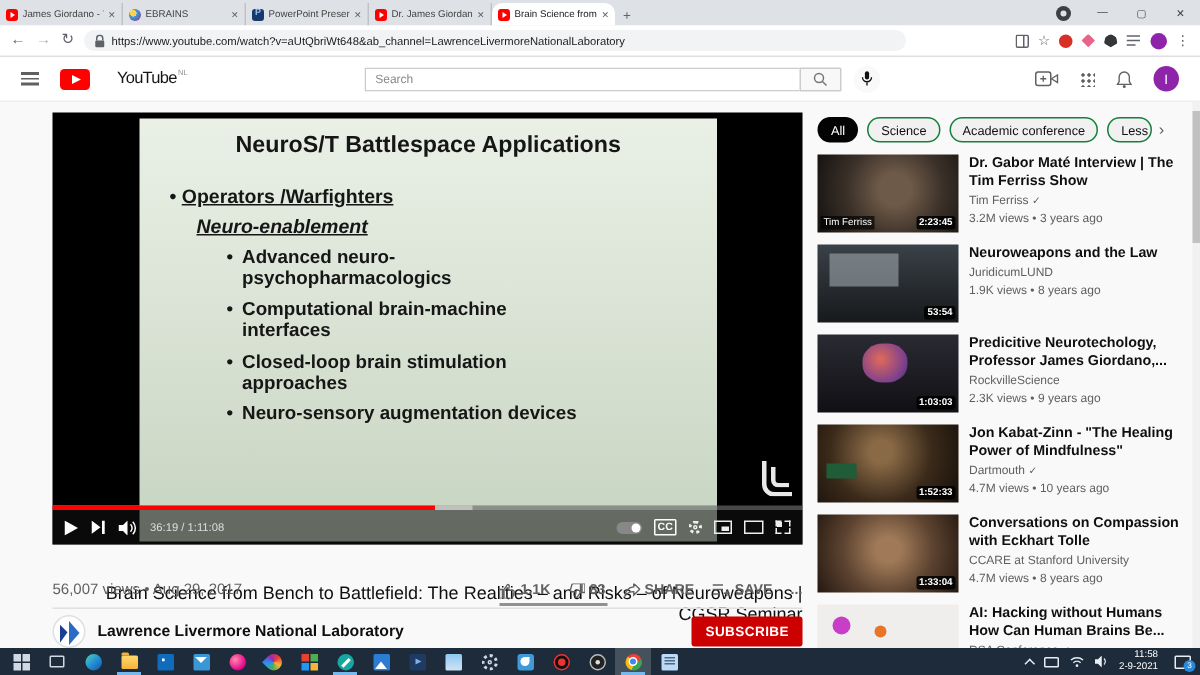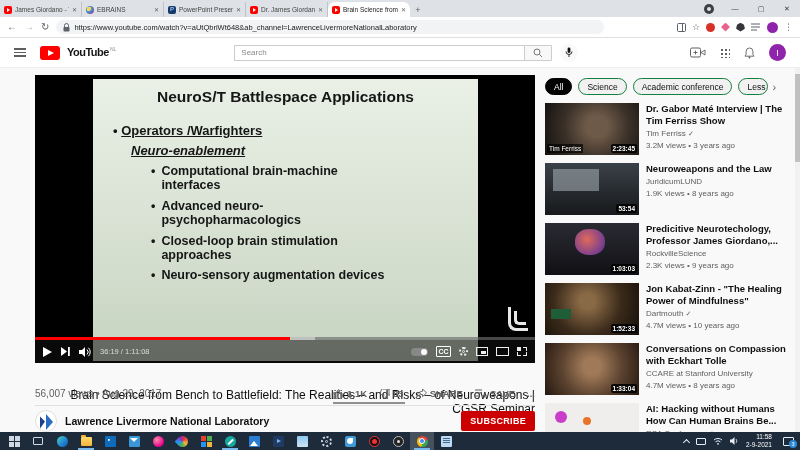--- a/index.html
+++ b/index.html
@@ -38,21 +38,21 @@
   .ext-dark { background:#35363a; clip-path:polygon(50% 0,90% 25%,100% 70%,50% 100%,0 70%,10% 25%); }
   .tb-avatar { width:11px; height:11px; border-radius:50%; background:#8e24aa; }
 
   
   .masthead { position:absolute; top:38px; left:0; right:0; height:30px; background:#fff; display:flex; align-items:center; padding:0 14px; border-bottom:1px solid #eee; }
   .burger { width:12px; display:flex; flex-direction:column; gap:2px; }
   .burger i { height:1.5px; background:#606060; display:block; }
   .yt-logo { display:flex; align-items:flex-start; margin-left:14px; }
   .yt-badge { width:20px; height:14px; background:#f00; border-radius:3px; position:relative; }
   .yt-badge::after { content:""; position:absolute; left:8px; top:4px; border-left:6px solid #fff; border-top:3px solid transparent; border-bottom:3px solid transparent; }
-  .yt-word { font-size:11px; font-weight:bold; letter-spacing:-0.5px; color:#141414; margin-left:7px; }
+  .yt-word { font-size:11px; font-weight:normal; letter-spacing:-0.5px; color:#141414; margin-left:18px; }
   .yt-cc { font-size:5px; color:#909090; margin-left:1px; }
   .search-wrap { display:flex; align-items:center; margin-left:118px; }
   .search-input { width:290px; height:16px; border:1px solid #ccc; border-right:none; border-radius:1px 0 0 1px; font-size:8px; padding:0 6px; color:#111; font-family:"Liberation Sans",sans-serif; }
   .search-input::placeholder { color:#888; }
   .search-btn { width:28px; height:16px; background:#f8f8f8; border:1px solid #ccc; border-radius:0 1px 1px 0; display:flex; align-items:center; justify-content:center; }
   .mic-btn { width:18px; height:18px; border-radius:50%; background:#f9f9f9; margin-left:8px; display:flex; align-items:center; justify-content:center; }
   .mh-right { margin-left:auto; display:flex; align-items:center; gap:14px; }
   .grid-ic { width:10px; height:10px; background-image:radial-gradient(#606060 1px, transparent 1.2px); background-size:4px 4px; background-position:0 0; }
   .mh-avatar { width:17px; height:17px; border-radius:50%; background:#8e24aa; color:#fff; font-size:9px; display:flex; align-items:center; justify-content:center; }
 
@@ -302,26 +302,26 @@
   </div>
 </div>
 
 <div class="player">
   <div class="slide">
     <div class="slide-title">NeuroS/T Battlespace Applications</div>
     <div class="sl-heading"><span>Operators /Warfighters</span></div>
     <div class="sl-sub">Neuro-enablement</div>
     <ul class="sl-bullets">
       <li>
+          <span>Advanced neuro-
+psychopharmacologics</span>
+        </li>
+      <li>
           <span>Computational brain-machine
 interfaces</span>
-        </li>
-      <li>
-          <span>Advanced neuro-
-psychopharmacologics</span>
         </li>
       <li>
           <span>Closed-loop brain stimulation
 approaches</span>
         </li>
       <li>
           <span>Neuro-sensory augmentation devices</span>
         </li>
     </ul>
   </div>

